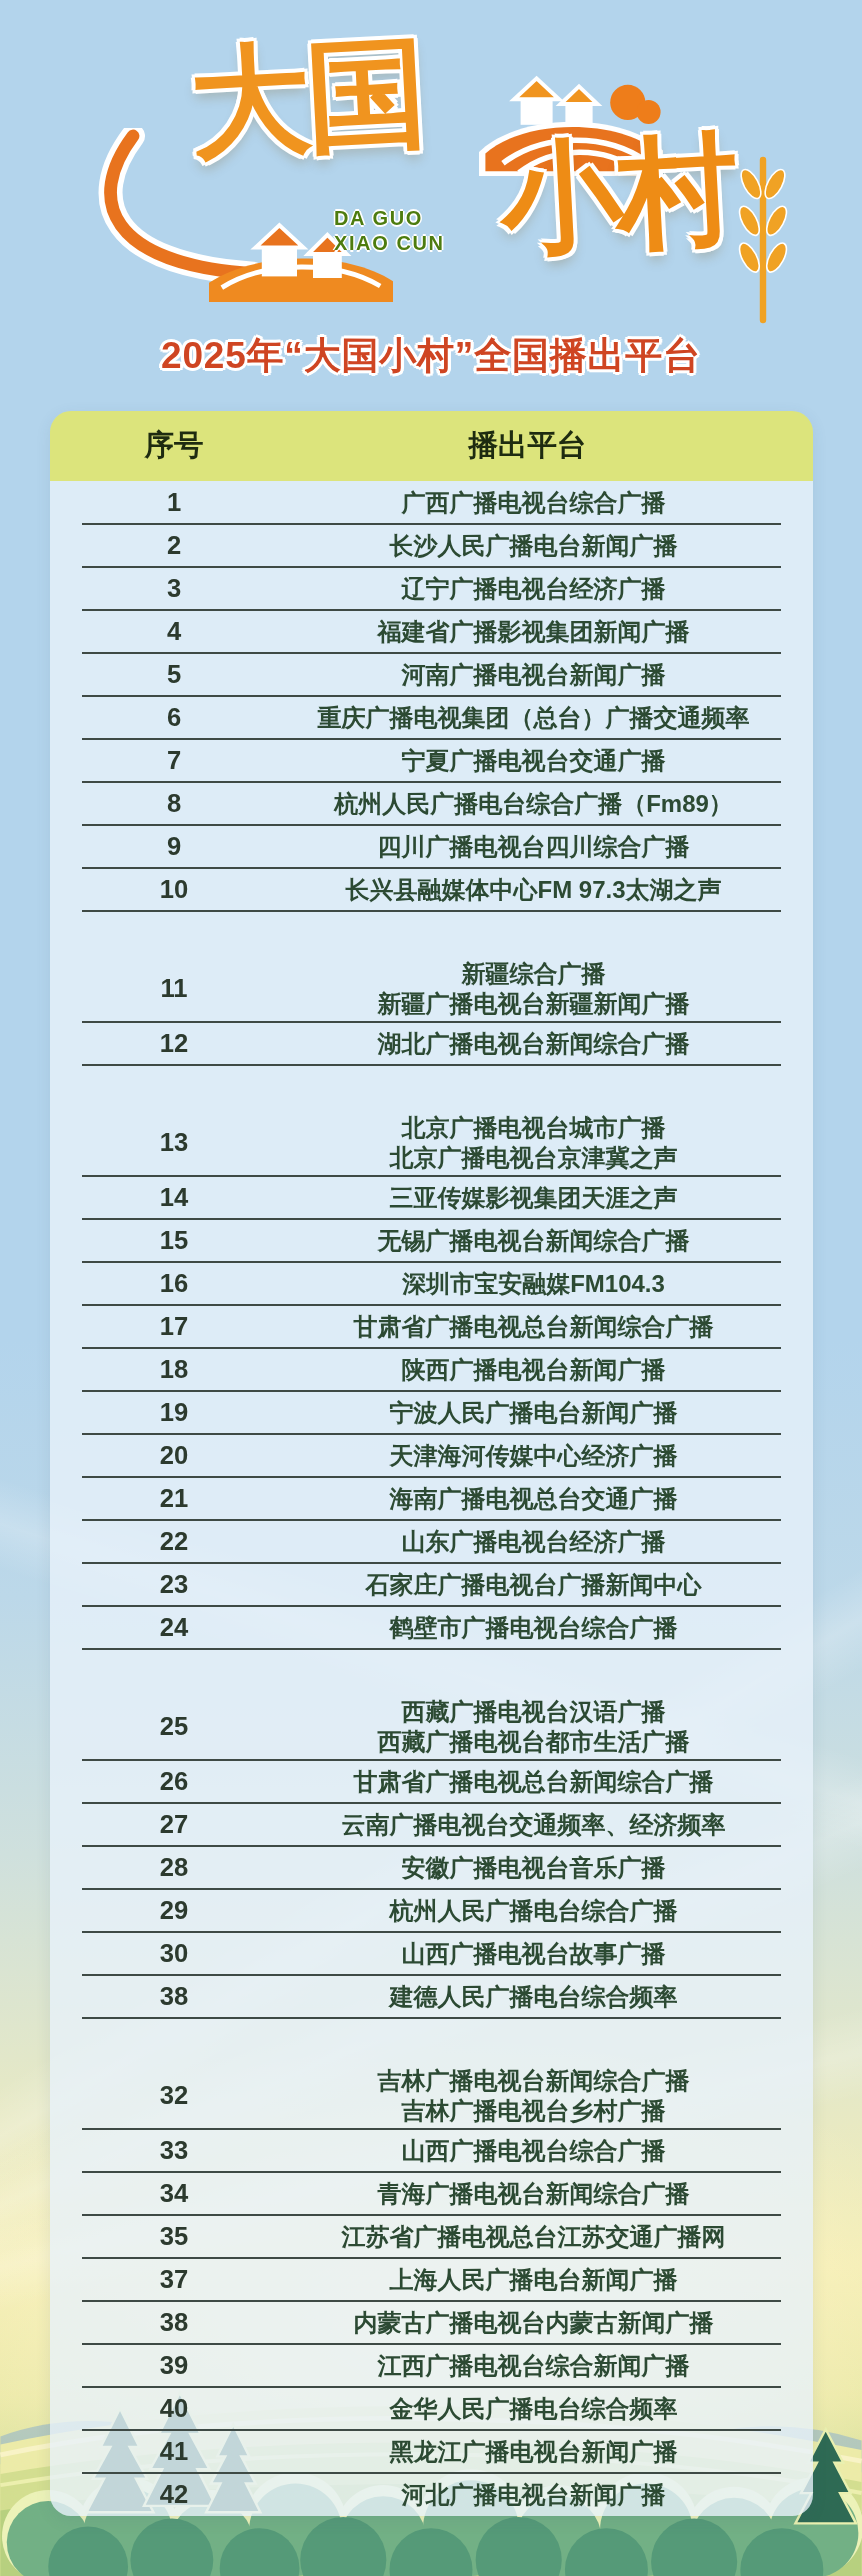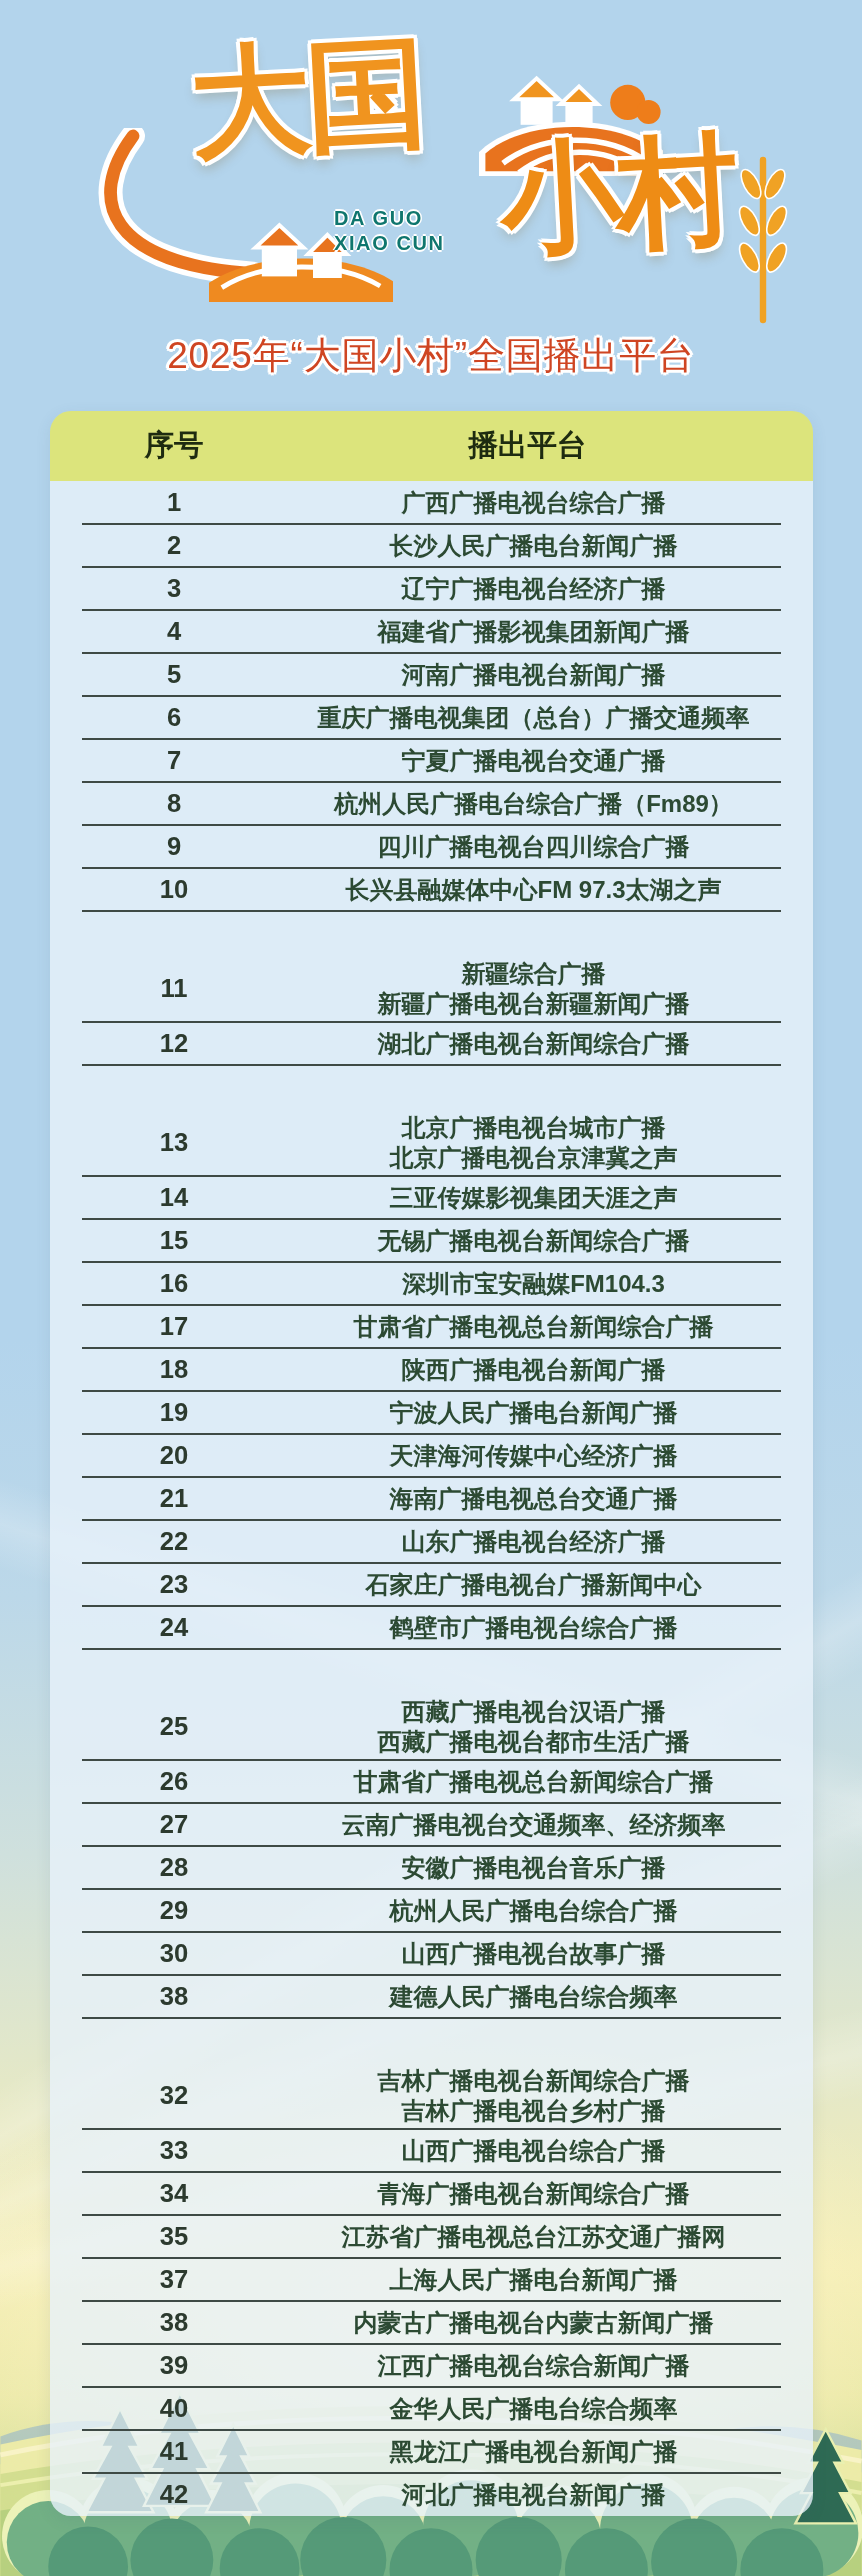--- a/index.html
+++ b/index.html
@@ -20,26 +20,26 @@
   
   .landscape{position:absolute;left:0;bottom:0;width:862px;height:303px;}
   
   .logo{position:absolute;left:0;top:16px;width:862px;height:319px;}
   .logo-char{position:absolute;font-weight:bold;color:#f0941f;line-height:1;
      text-shadow:-4px 0 0 #fff,4px 0 0 #fff,0 -4px 0 #fff,0 4px 0 #fff,
                  -3.2px -3.2px 0 #fff,3.2px -3.2px 0 #fff,-3.2px 3.2px 0 #fff,3.2px 3.2px 0 #fff,
                  0 8px 11.2px rgba(120,80,10,.25);}
   .logo-daguo{left:190px;top:22.4px;font-size:121px;letter-spacing:-4.8px;transform:rotate(-3deg);}
   .logo-xiaocun{left:501px;top:118px;font-size:121px;letter-spacing:-4.8px;transform:rotate(-3deg);color:#ee8c15;}
-  .logo-sub{position:absolute;left:334px;top:190px;font-size:20px;font-weight:bold;color:#0f766e;
+  .logo-sub{position:absolute;left:334px;top:190px;font-size:20px;font-weight:bold;color:#4d7c0f;
      line-height:1.25;letter-spacing:1.6px;text-shadow:-1.6px 0 0 #fff,1.6px 0 0 #fff,0 -1.6px 0 #fff,0 1.6px 0 #fff;}
   .logo-art{position:absolute;}
   
   .title{position:absolute;left:0;top:331px;width:862px;text-align:center;
-     font-size:37px;font-weight:normal;color:#cf4522;letter-spacing:0.8px;
+     font-size:37px;font-weight:bold;color:#cf4522;letter-spacing:0.8px;
      text-shadow:-3.2px 0 0 #fff,3.2px 0 0 #fff,0 -3.2px 0 #fff,0 3.2px 0 #fff,
                  -2.4px -2.4px 0 #fff,2.4px -2.4px 0 #fff,-2.4px 2.4px 0 #fff,2.4px 2.4px 0 #fff;}
   
   .table{position:absolute;left:50px;top:411px;width:763px;border-radius:21px;overflow:hidden;
      box-shadow:0 4.8px 14.4px rgba(60,90,120,.10);}
   .thead{display:flex;background:#dce47c;height:70px;align-items:center;
      font-size:29.5px;font-weight:bold;color:#1e2b10;font-family:Liberation Serif, serif;}
   .th-no{width:248px;text-align:center;}
   .th-platform{flex:1;text-align:center;padding-right:56px;}
   .tbody{background:rgba(231,241,250,0.80);}

